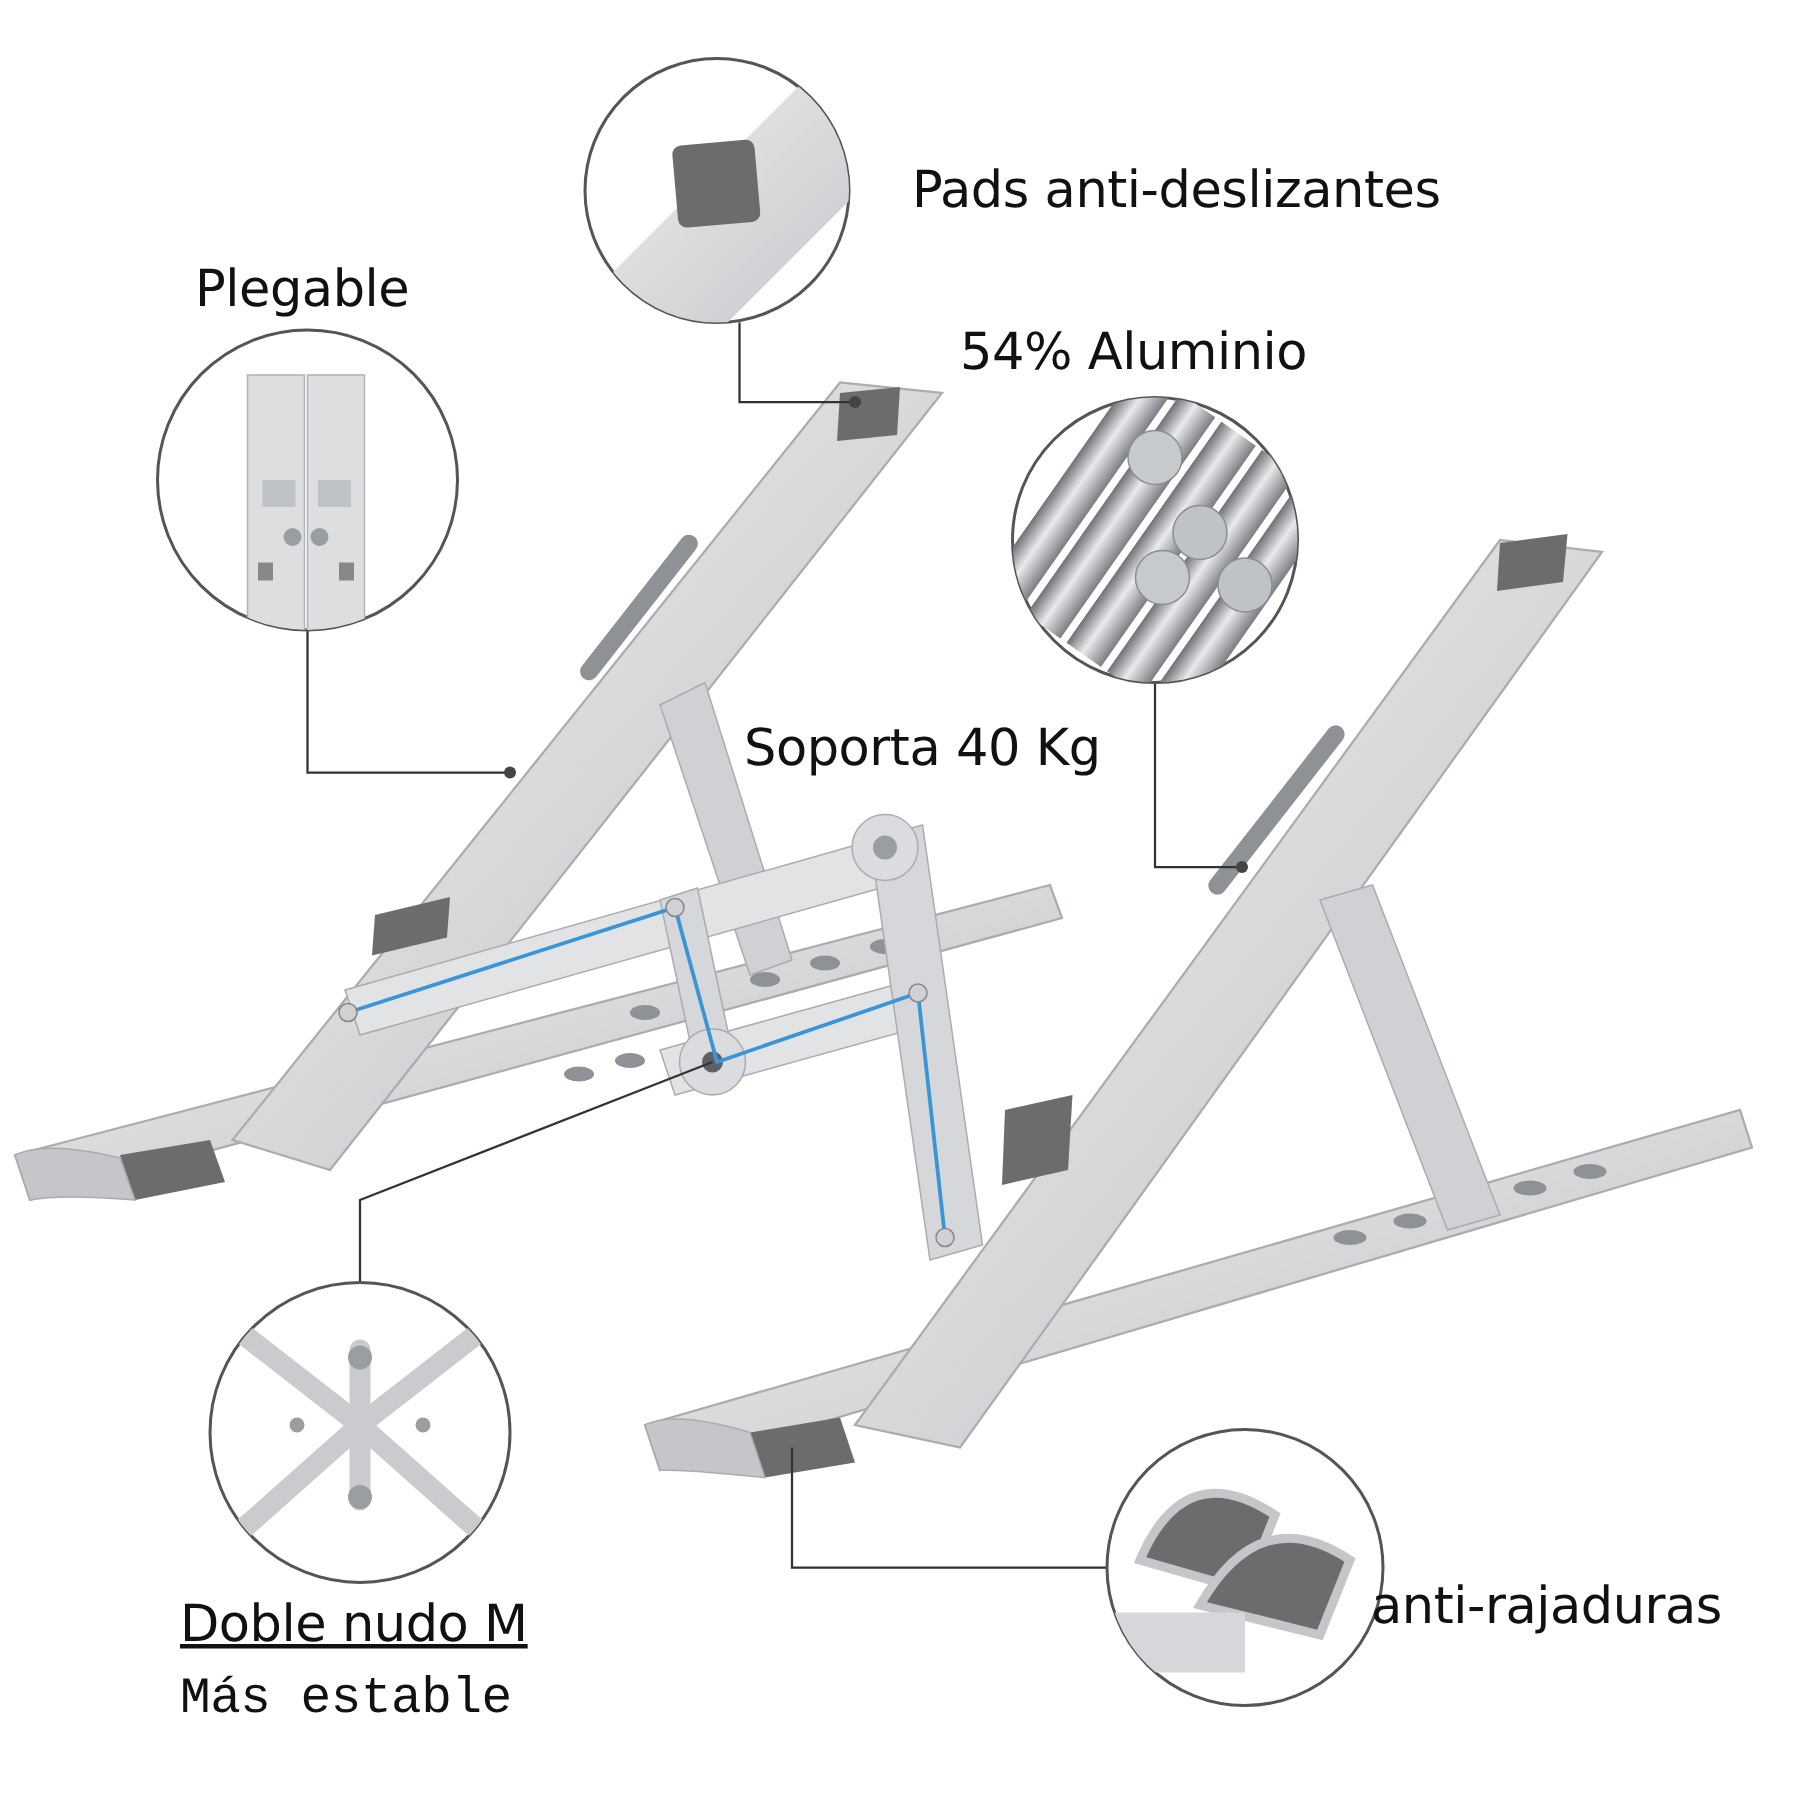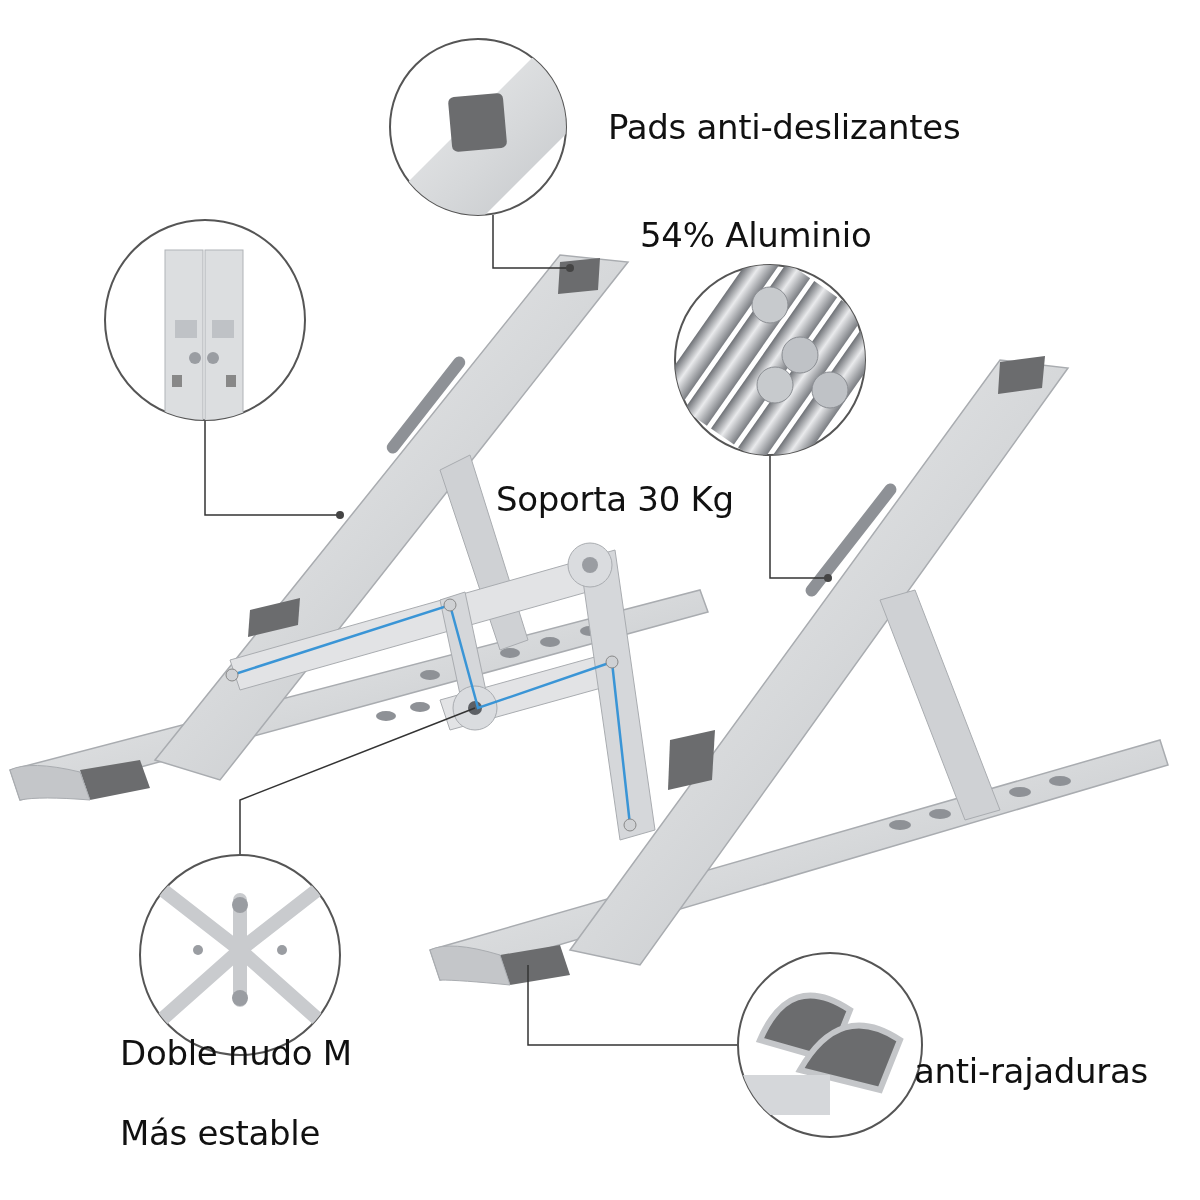--- a/index.html
+++ b/index.html
@@ -175,18 +175,19 @@
       <circle cx="830" cy="1045" r="92" fill="#fff" stroke="#555" stroke-width="2"></circle>
       <g clip-path="url(#c5)">
         <path d="M760,1040 Q790,970 850,1010 L830,1060 Z" fill="#6b6c6e" stroke="#c4c6c9" stroke-width="6"></path>
         <path d="M800,1070 Q840,1000 900,1040 L880,1090 Z" fill="#6b6c6e" stroke="#c4c6c9" stroke-width="6"></path>
         <rect x="740" y="1075" width="90" height="40" fill="#d5d7da"></rect>
       </g>
     </g>
   </svg>
 
   <div class="label" style="left:608px; top:106px;">Pads anti-deslizantes</div>
+  <div class="label" style="left:130px; top:172px;">Plegable</div>
   <div class="label" style="left:640px; top:214px;">54% Aluminio</div>
-  <div class="label" style="left:496px; top:478px;">Soporta 30 Kg</div>
+  <div class="label" style="left:496px; top:478px;">Soporta 40 Kg</div>
   <div class="label" style="left:914px; top:1050px;">anti-rajaduras</div>
-  <div class="label" style="left:120px; top:1032px;">Doble nudo M</div>
-  <div class="label" style="left:120px; top:1112px;">Más estable</div>
+  <div class="label" style="left:120px; top:1062px;text-decoration:underline;">Doble nudo M</div>
+  <div class="label" style="left:120px; top:1112px;font-family:Liberation Mono, monospace;">Más estable</div>
 </div>
 
 </body></html>

